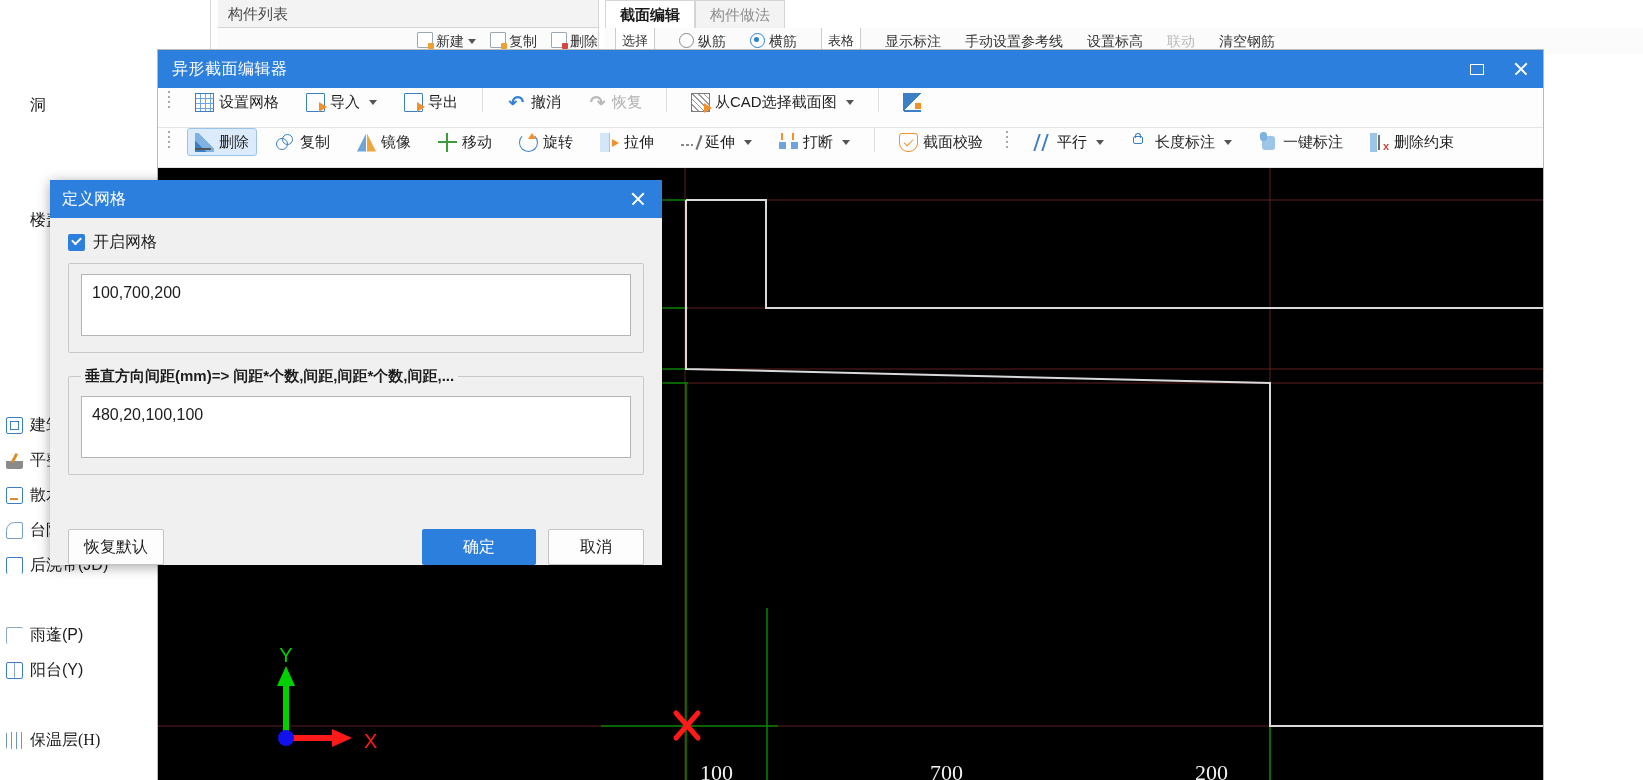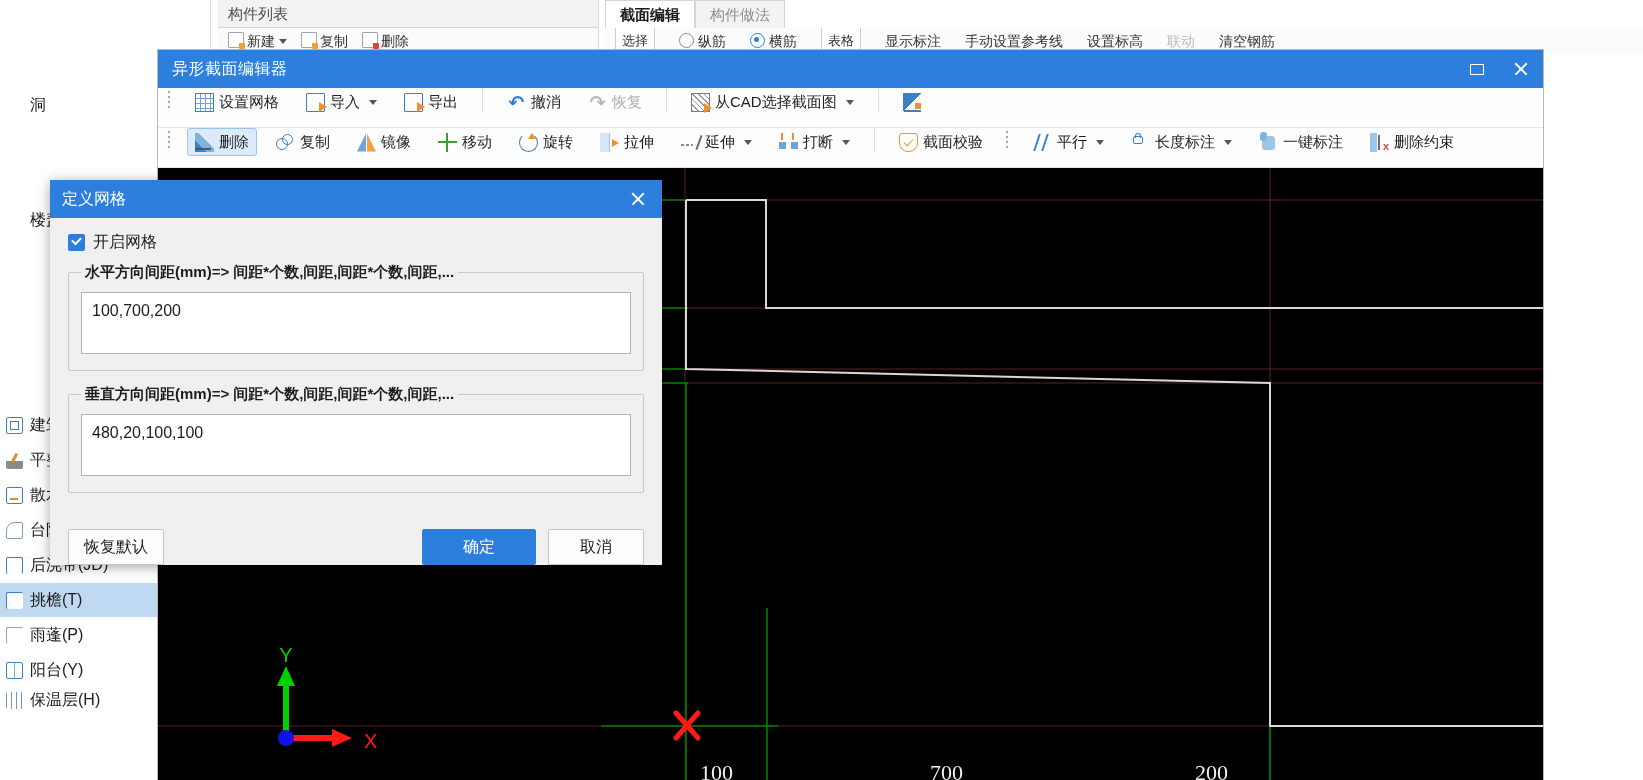--- a/index.html
+++ b/index.html
@@ -191,21 +191,21 @@
   .btn.primary{background:#2d7fdd;border-color:#2d7fdd;color:#fff;min-width:114px;}
   .footer-spacer{flex:1;}
   .btn + .btn{margin-left:12px;}
 </style>
 </head>
 <body>
 
 <div id="app-background">
 
   <div class="panel-header" style="left:218px;top:0;width:380px;">构件列表</div>
-  <div class="panel-toolbar-row" style="left:218px;top:28px;width:380px;">
+  <div class="panel-toolbar-row" style="left:218px;top:28px;width:380px;justify-content:flex-end;">
     <span><span class="mini-icon doc"></span><span>新建</span><span class="caret" style="display:inline-block;vertical-align:2px;"></span></span>
     <span><span class="mini-icon doc"></span><span>复制</span></span>
     <span><span class="mini-icon doc-red"></span><span>删除</span></span>
   </div>
 
   <div class="tabstrip" style="left:605px;top:0;">
     <div class="tab active">截面编辑</div>
     <div class="tab">构件做法</div>
   </div>
   <div class="panel-toolbar-row" style="left:605px;top:28px;width:1038px;gap:24px;">
@@ -246,33 +246,29 @@
       <span>散水(S)</span>
     </div>
     <div class="tree-item" style="top:513px;">
       <span class="tree-ico i-taijie"></span>
       <span>台阶(T)</span>
     </div>
     <div class="tree-item" style="top:548px;">
       <span class="tree-ico i-hjd"></span>
       <span>后浇带(JD)</span>
     </div>
-    <div class="tree-item selected" style="top:583px;">
-      <span class="tree-ico i-tiaoyan"></span>
-      <span>挑檐(T)</span>
-    </div>
     <div class="tree-item" style="top:618px;">
       <span class="tree-ico i-yupeng"></span>
       <span>雨蓬(P)</span>
     </div>
     <div class="tree-item" style="top:653px;">
       <span class="tree-ico i-yangtai"></span>
       <span>阳台(Y)</span>
     </div>
-    <div class="tree-item" style="top:683px;">
+    <div class="tree-item" style="top:723px;font-family:Liberation Serif, serif;">
       <span class="tree-ico i-baowen"></span>
       <span>保温层(H)</span>
     </div>
   </div>
 </div>
 
 <div id="editor-window">
 
   <div id="editor-titlebar">
     <span id="editor-title-text">异形截面编辑器</span>
@@ -466,21 +462,20 @@
     </span>
   </div>
 
   <div class="dlg-body">
     <div class="chk-row">
       <span class="chk"></span>
       <span>开启网格</span>
     </div>
 
     <fieldset class="group">
-      <legend>水平方向间距(mm)=&gt; 间距*个数,间距,间距*个数,间距,...</legend>
       <textarea class="txtbox" placeholder="间距*个数,间距,间距*个数,间距,..." style="">100,700,200</textarea>
     </fieldset>
 
     <fieldset class="group">
       <legend>垂直方向间距(mm)=&gt; 间距*个数,间距,间距*个数,间距,...</legend>
       <textarea class="txtbox" placeholder="间距*个数,间距,间距*个数,间距,..." style="">480,20,100,100</textarea>
     </fieldset>
   </div>
 
   <div class="dlg-footer">

